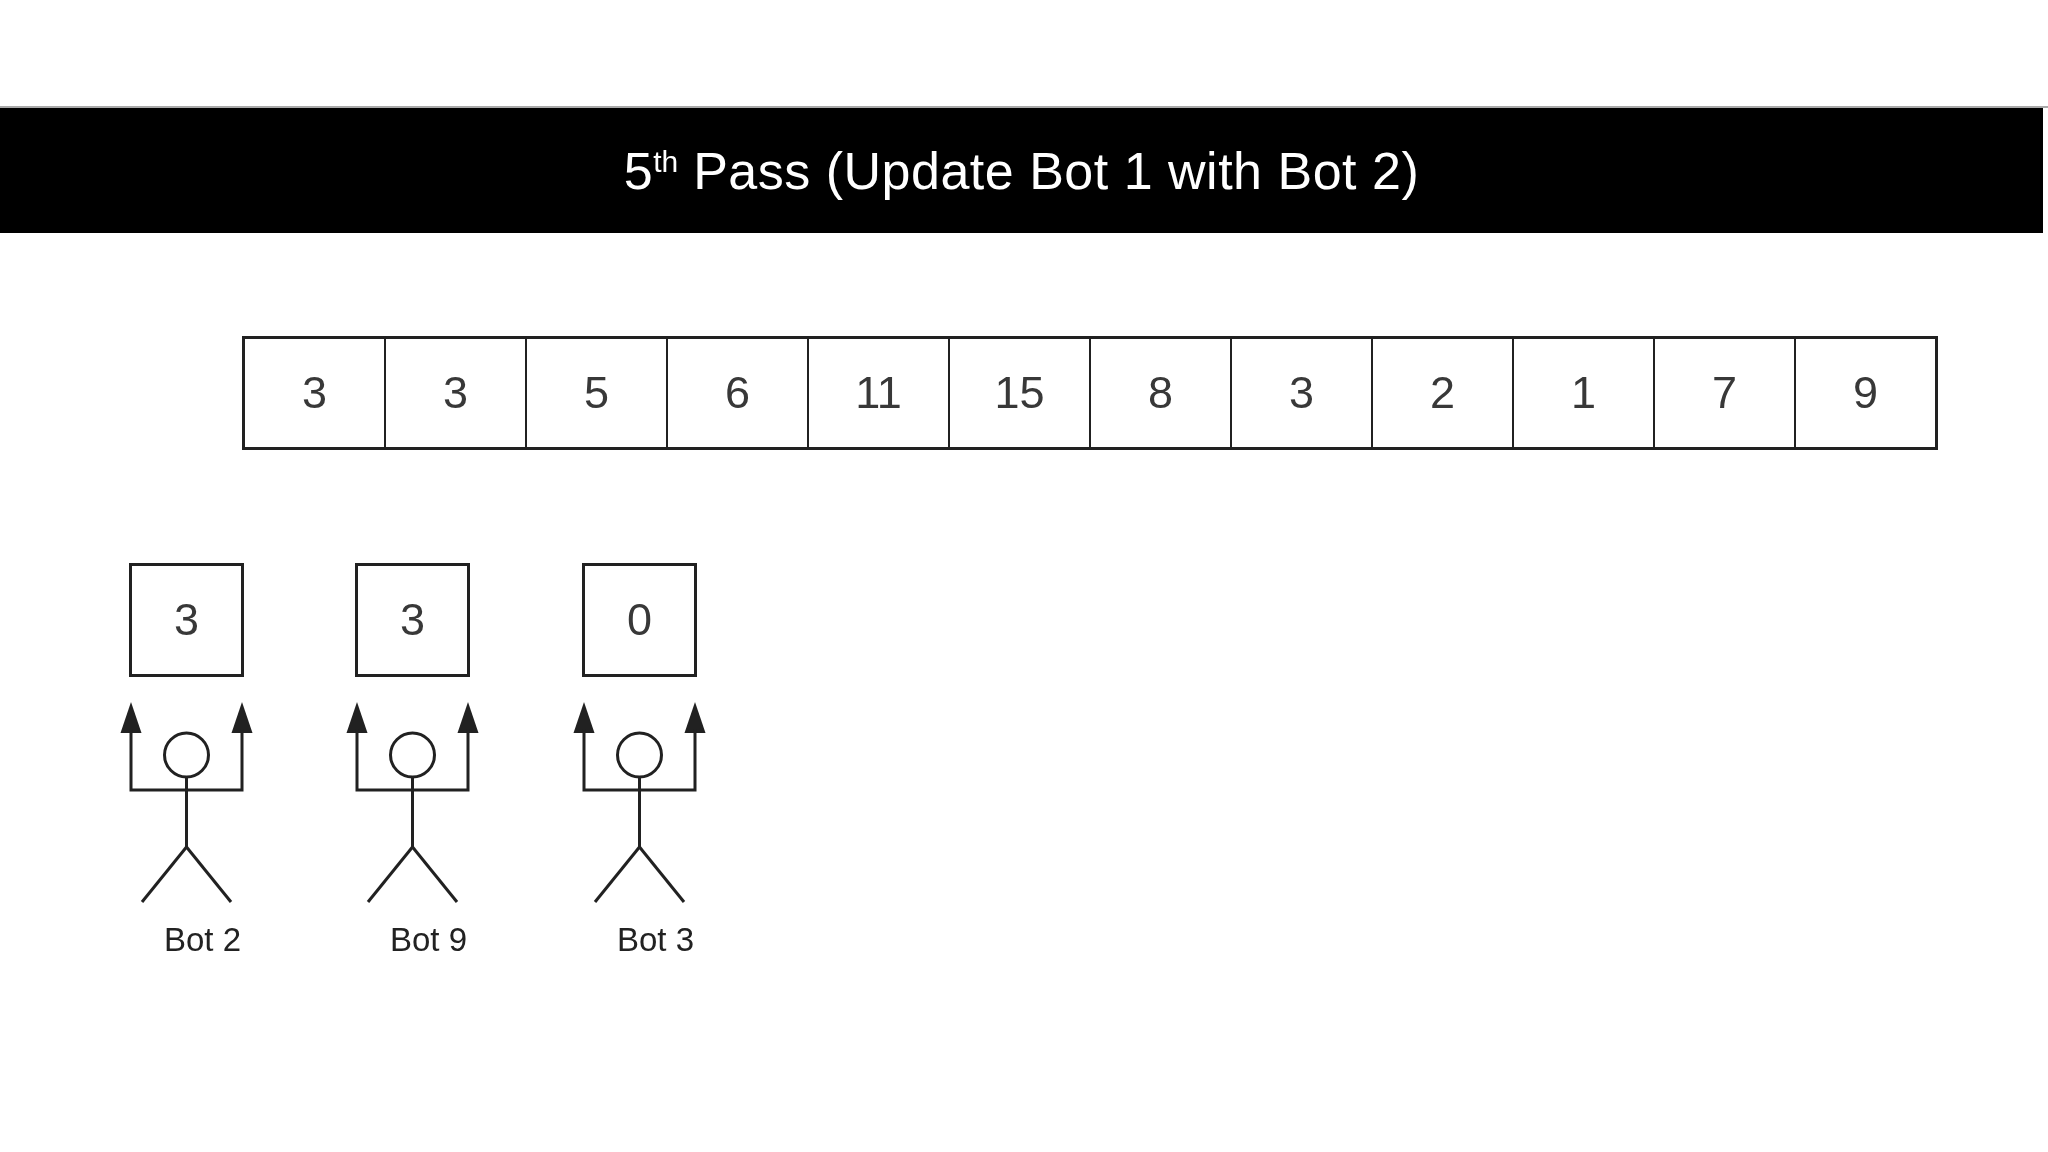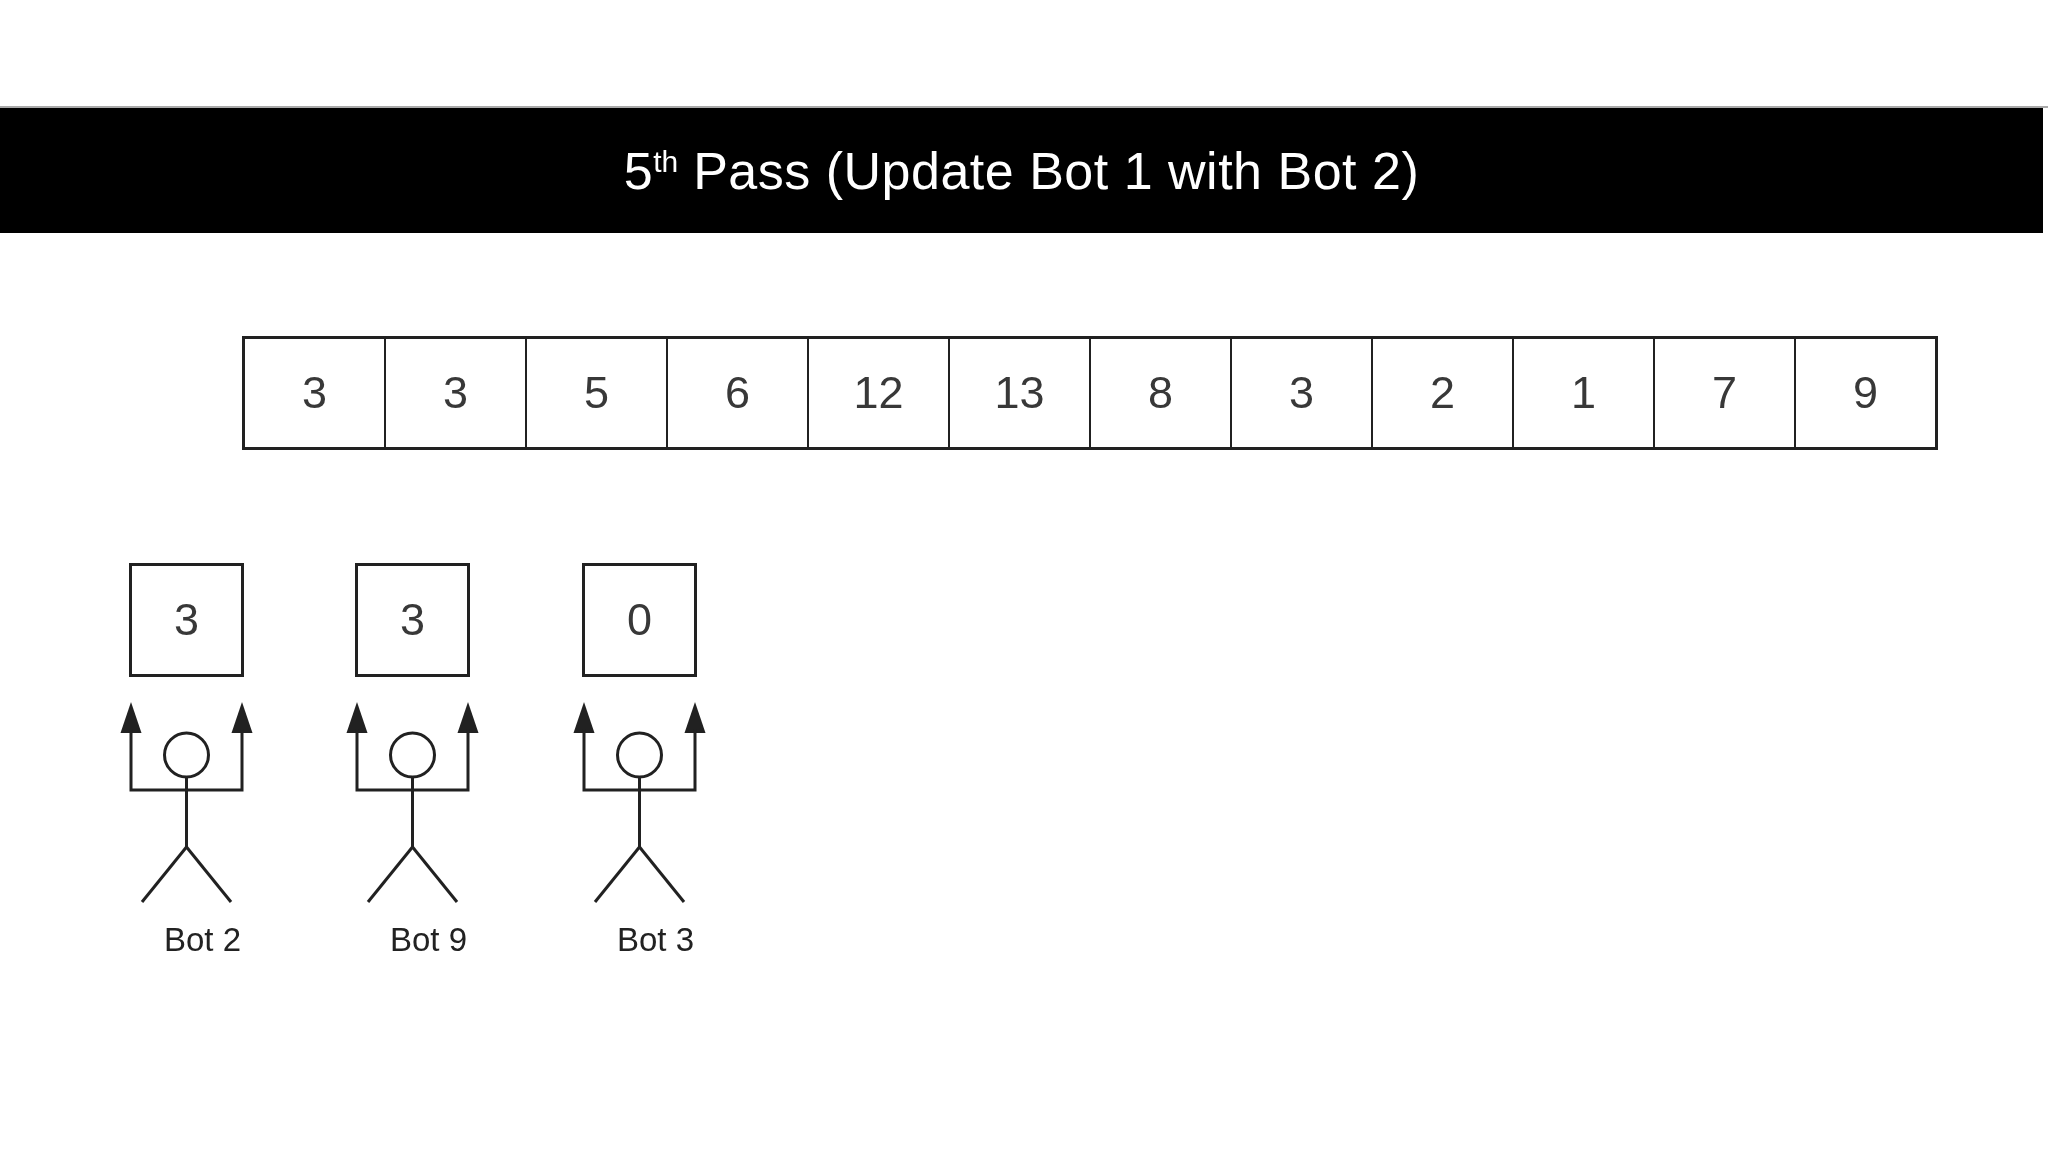--- a/index.html
+++ b/index.html
@@ -66,22 +66,22 @@
 
   <div class="title-bar">
     <div class="title"><span>5</span><sup>th</sup><span> Pass (Update Bot 1 with Bot 2)</span></div>
   </div>
 
   <div class="array-row" id="array-row">
       <div class="cell">3</div>
       <div class="cell">3</div>
       <div class="cell">5</div>
       <div class="cell">6</div>
-      <div class="cell">12</div>
-      <div class="cell">13</div>
+      <div class="cell">11</div>
+      <div class="cell">15</div>
       <div class="cell">8</div>
       <div class="cell">3</div>
       <div class="cell">2</div>
       <div class="cell">1</div>
       <div class="cell">7</div>
       <div class="cell">9</div>
     </div>
 
   <div class="bot-unit" style="left:129px">
     <div class="value-box">

